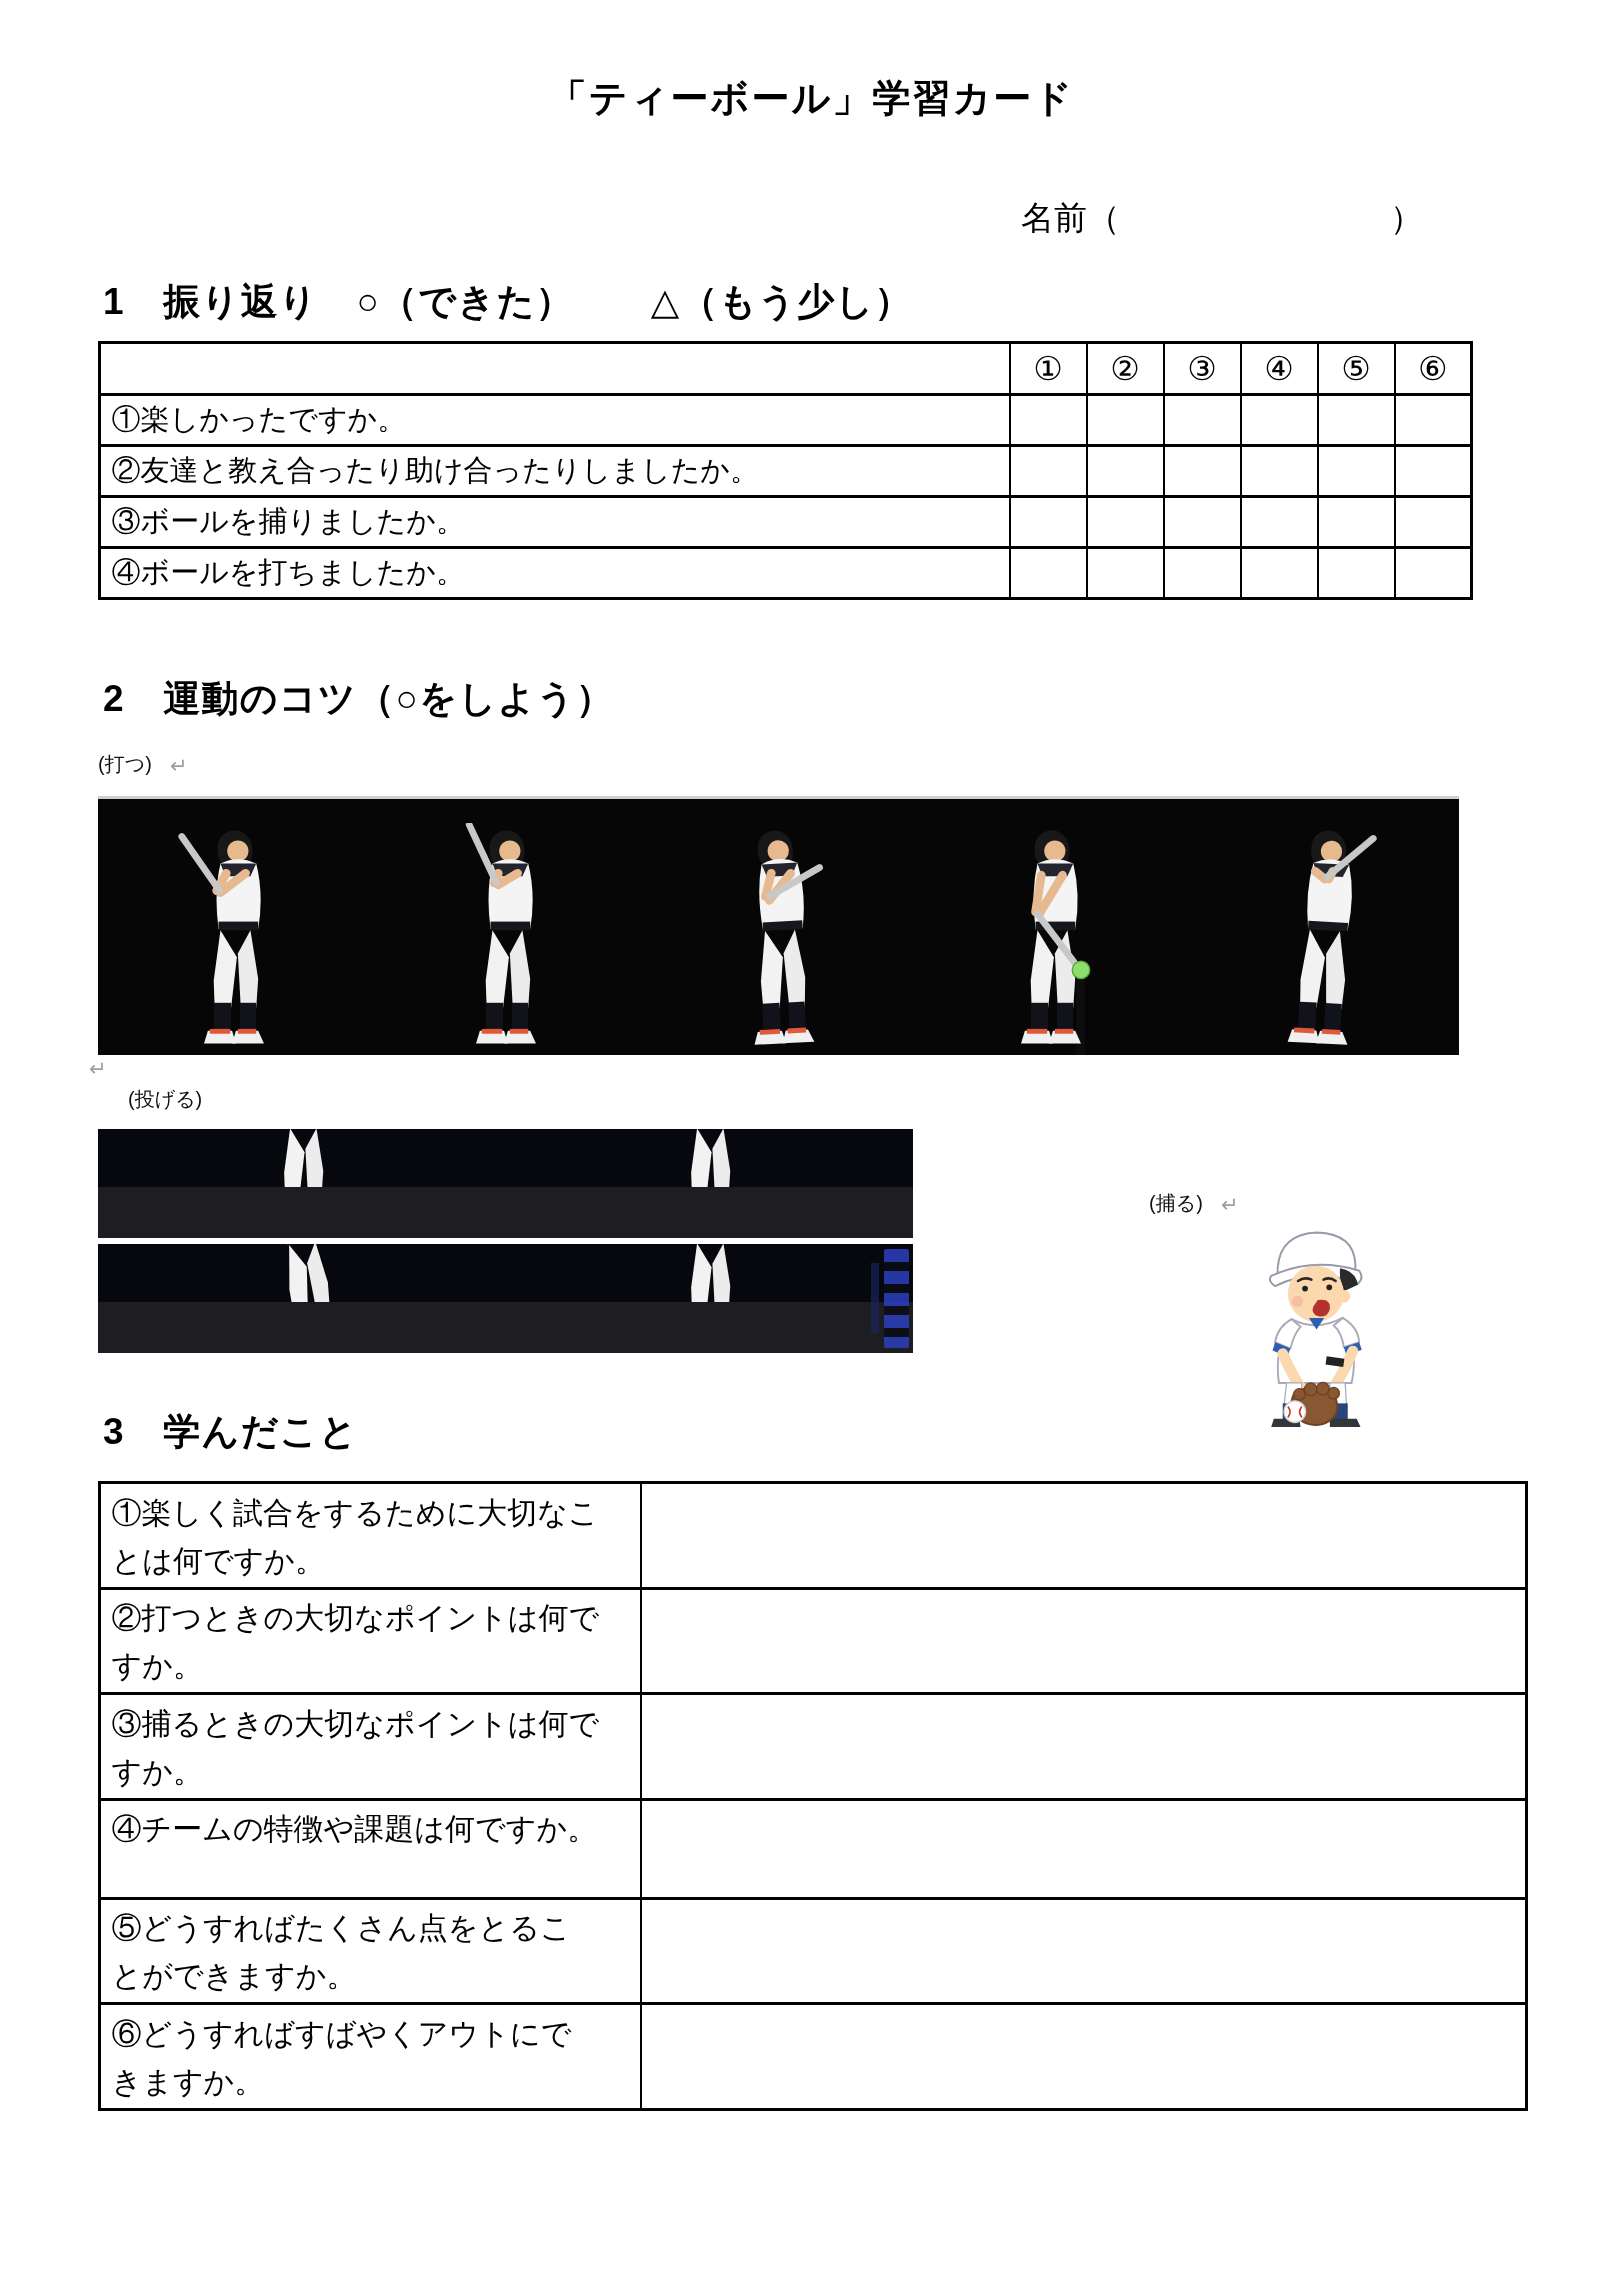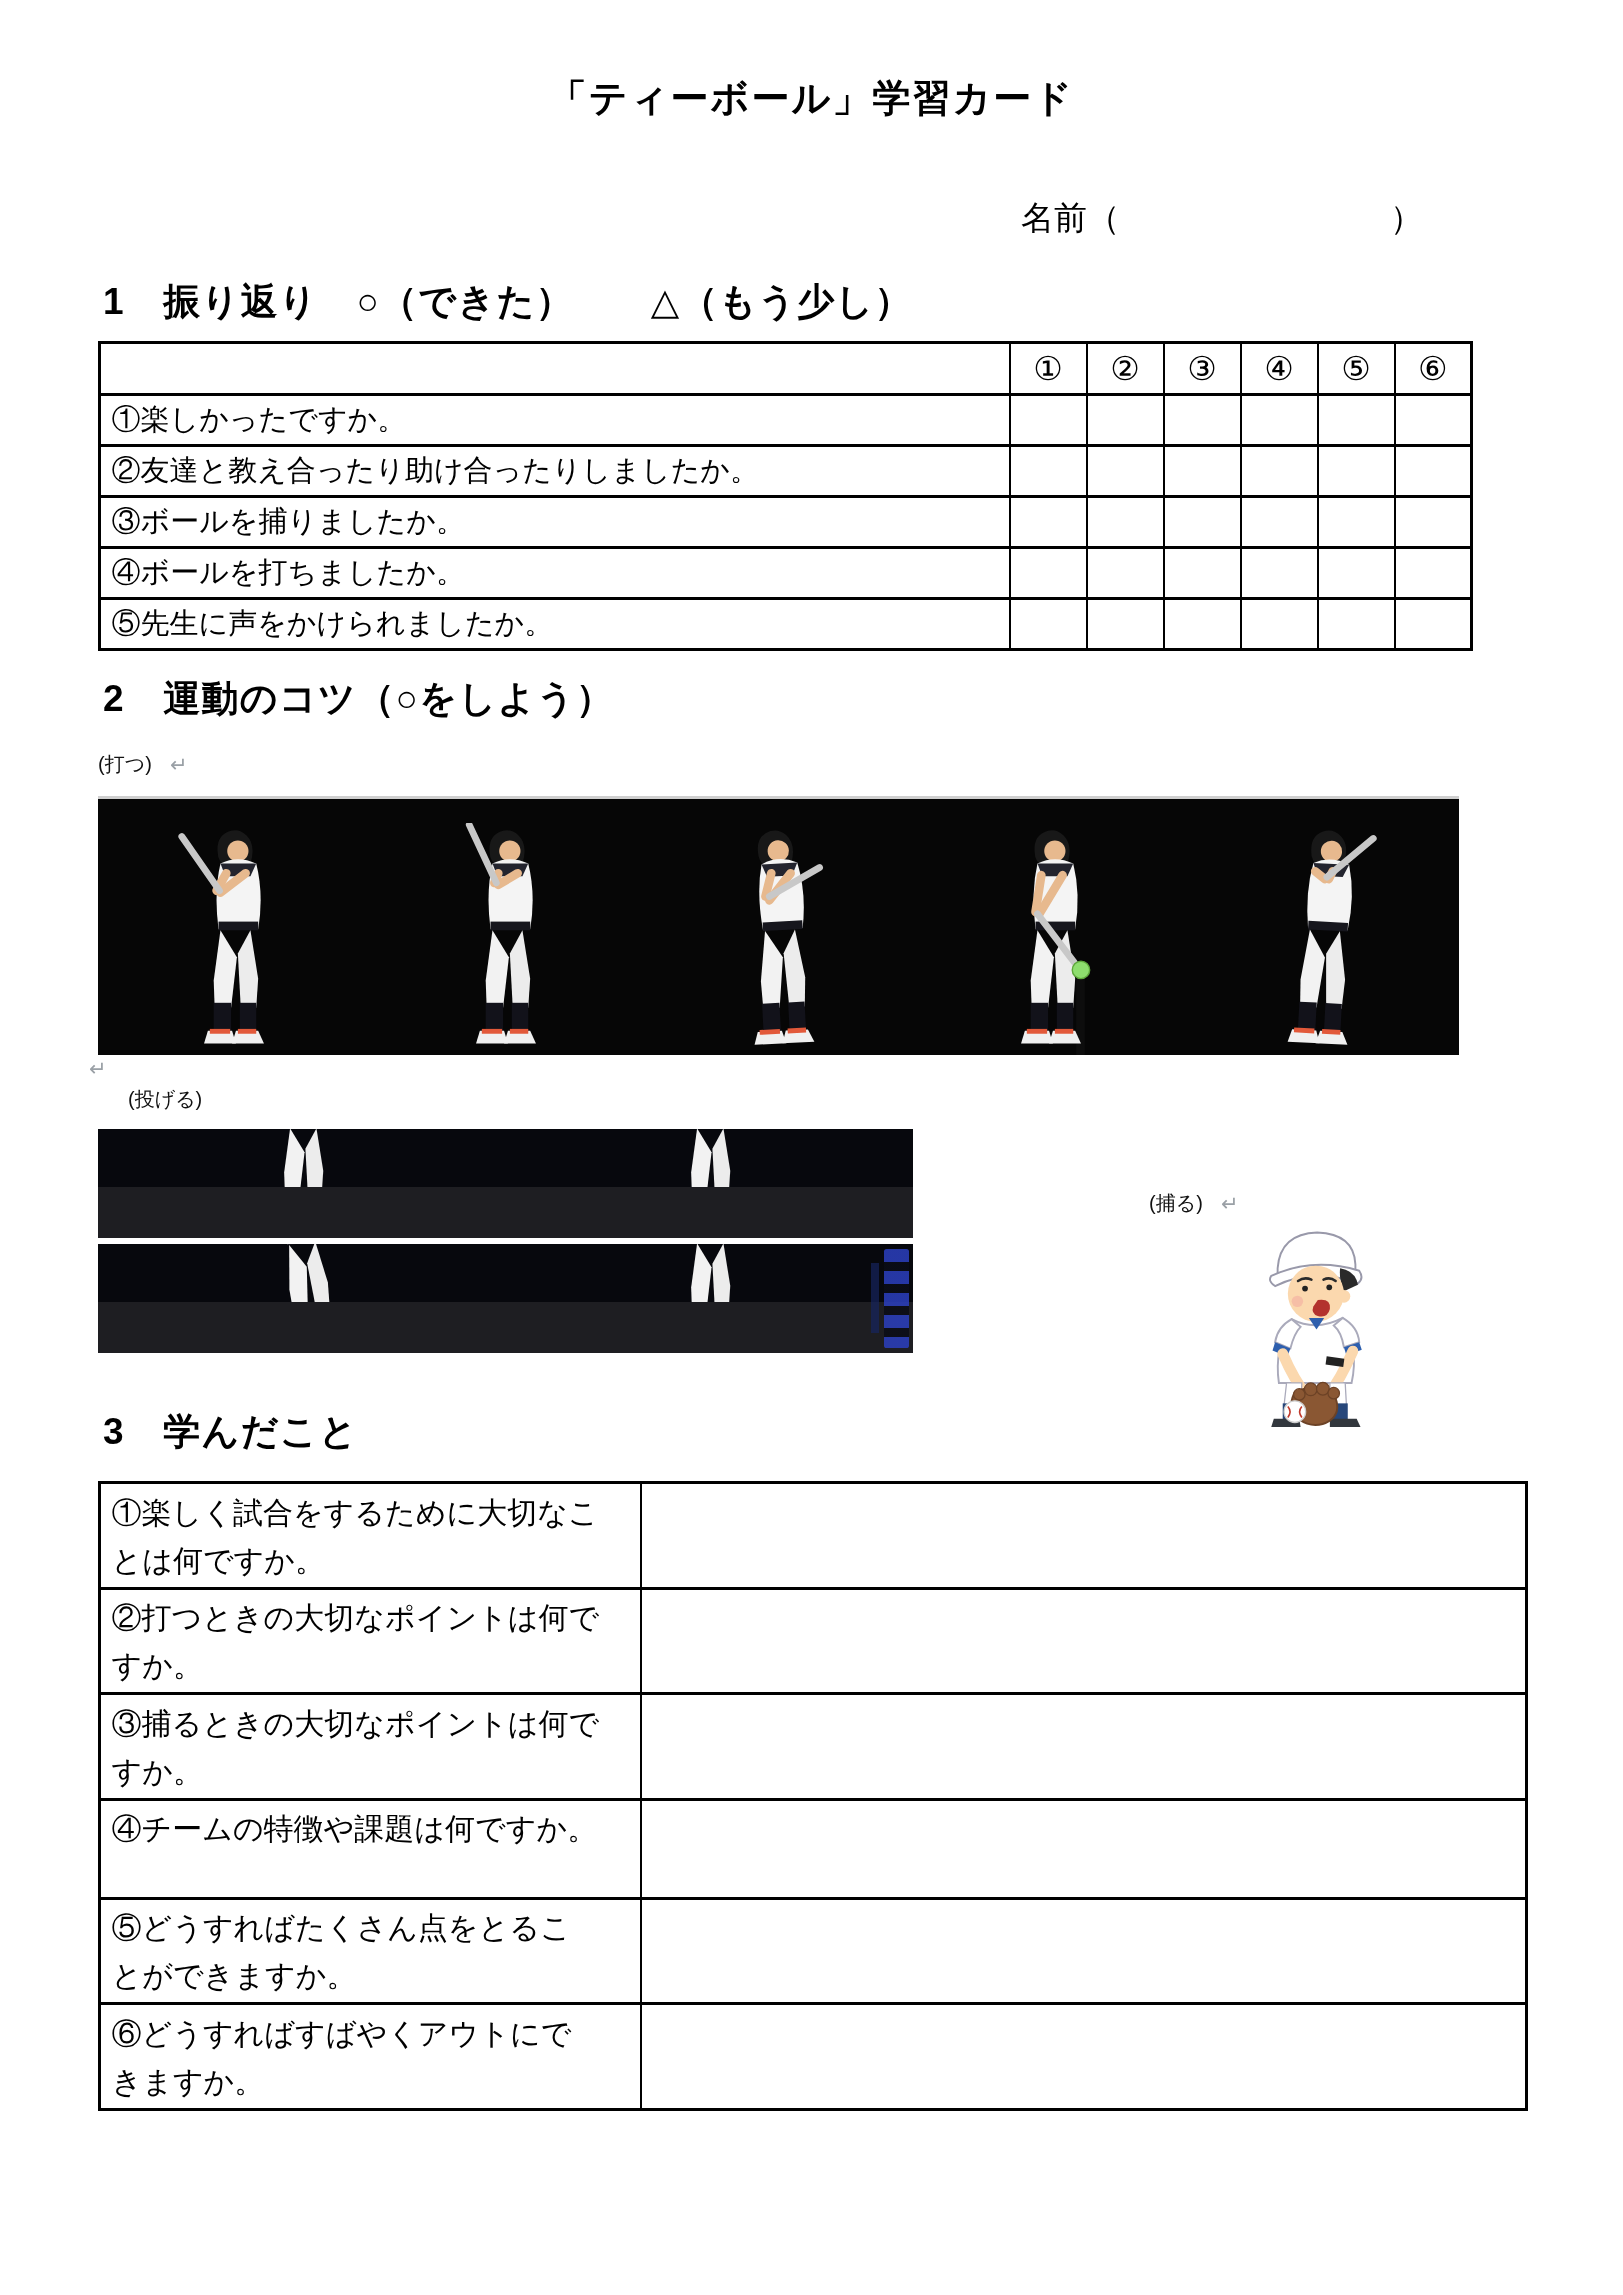--- a/index.html
+++ b/index.html
@@ -29,21 +29,21 @@
   .t1 td.m{padding:0;}
 
   .t3{left:98px;top:1481px;width:1427px;border:3.3px solid #000;}
   .t3 tr{height:99px;font-family:Liberation Mono, monospace;}
   .t3 td{vertical-align:top;}
   .t3 td.q{font-size:30px;line-height:48px;padding:6.5px 39px 0 10.5px;}
   .t3 td.a{padding:0;}
 
   .small-label{position:absolute;font-size:20px;color:#111;
                font-family:"Liberation Sans","DejaVu Sans",sans-serif;
-               display:flex;gap:18.3px;align-items:center;}
+               display:flex;gap:18.3px;align-items:flex-end;}
   .pmark{color:#9aa0a6;font-family:"DejaVu Sans",sans-serif;font-size:21px;}
   .pmark-solo{position:absolute;left:89px;top:1057px;}
 
   .photo-strip{position:absolute;background:#060606;overflow:hidden;display:flex;}
   .bat-strip{left:98px;top:799px;width:1361px;height:256px;}
   .bat-strip-topline{position:absolute;left:98px;top:796px;width:1361px;height:2.6px;background:#cfcfcf;}
   .frame{flex:1 1 0;position:relative;display:flex;justify-content:center;align-items:flex-end;}
   .figure{height:232px;width:auto;display:block;}
 
   .throw-wrap{position:absolute;left:98px;top:1129px;width:815px;height:224px;
@@ -132,29 +132,20 @@
     <td class="q">③ボールを捕りましたか。</td>
     <td class="m"></td>
         <td class="m"></td>
     <td class="m"></td>
         <td class="m"></td>
     <td class="m"></td>
         <td class="m"></td>
   </tr>
   <tr>
     <td class="q">④ボールを打ちましたか。</td>
-    <td class="m"></td>
-        <td class="m"></td>
-    <td class="m"></td>
-        <td class="m"></td>
-    <td class="m"></td>
-        <td class="m"></td>
-  </tr>
-  <tr>
-    <td class="q">⑤先生に声をかけられましたか。</td>
     <td class="m"></td>
         <td class="m"></td>
     <td class="m"></td>
         <td class="m"></td>
     <td class="m"></td>
         <td class="m"></td>
   </tr>
 </tbody>
   </table>
 

